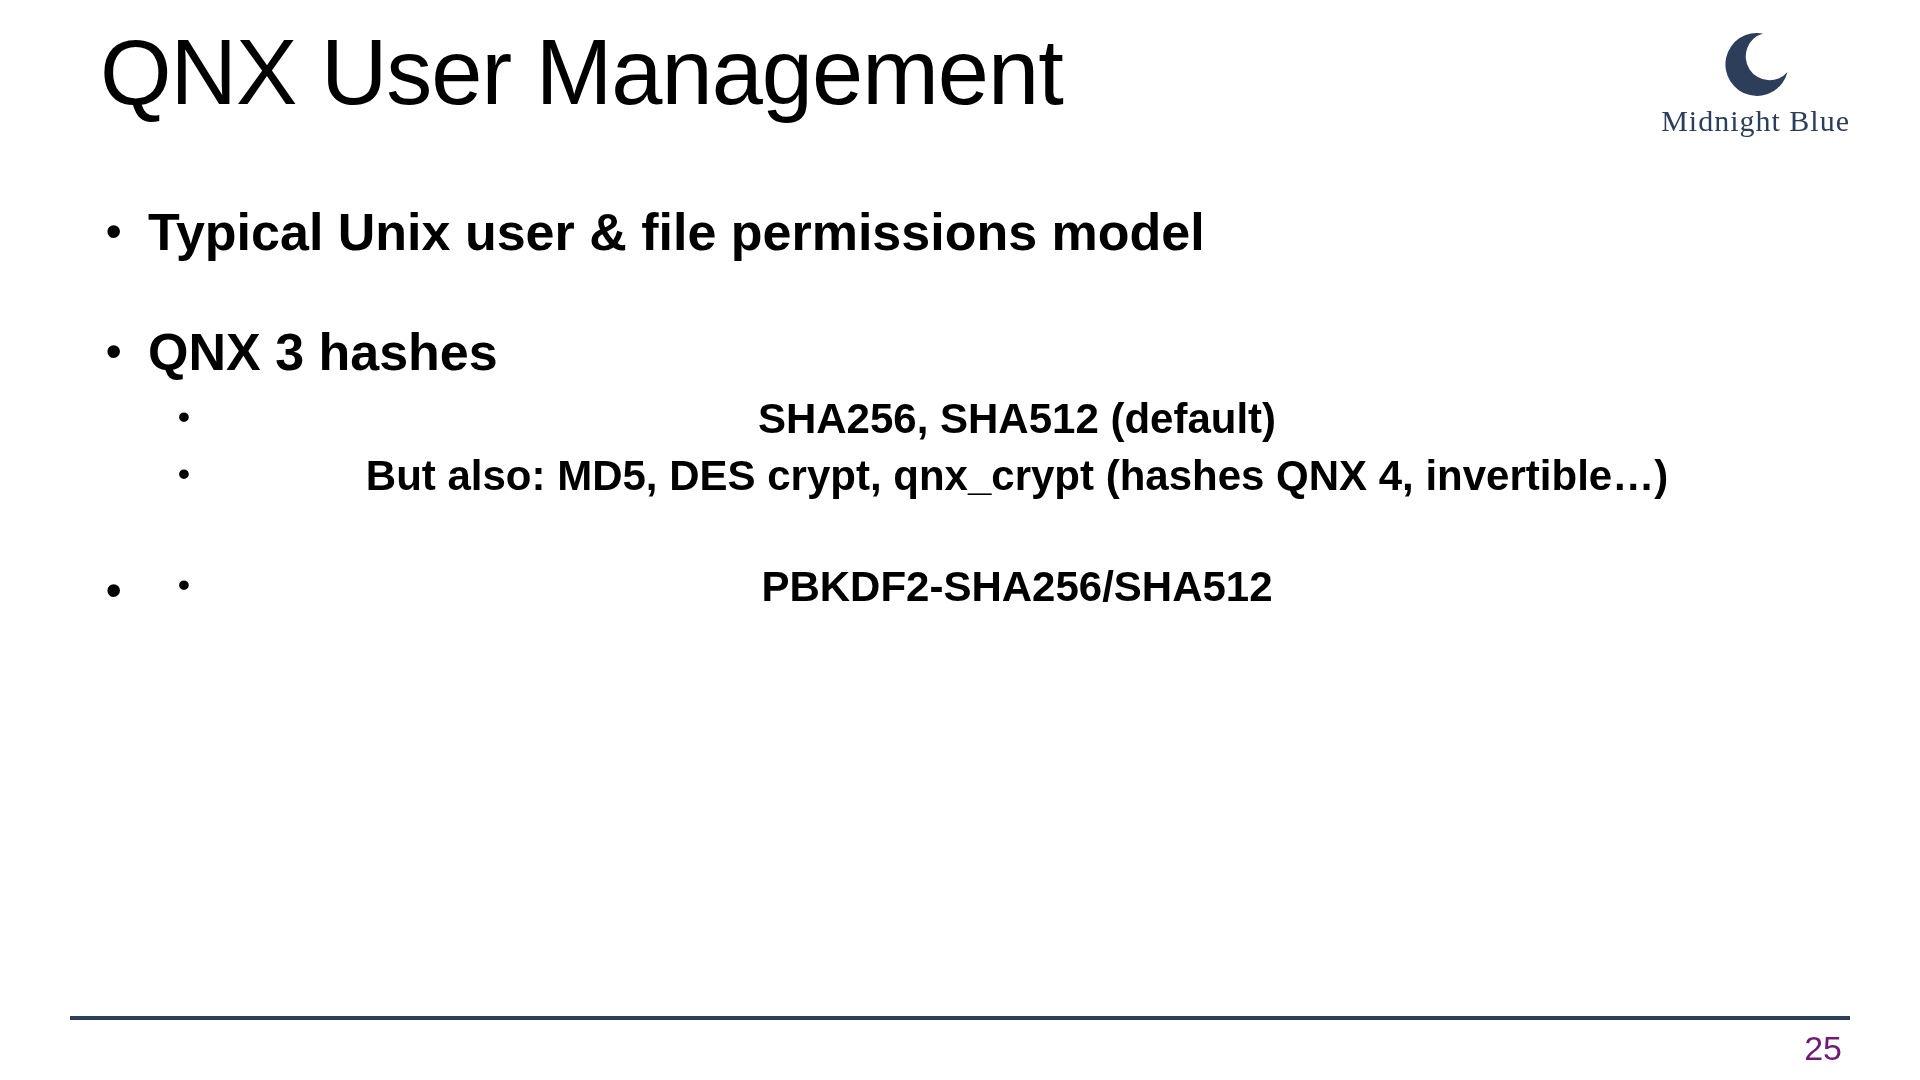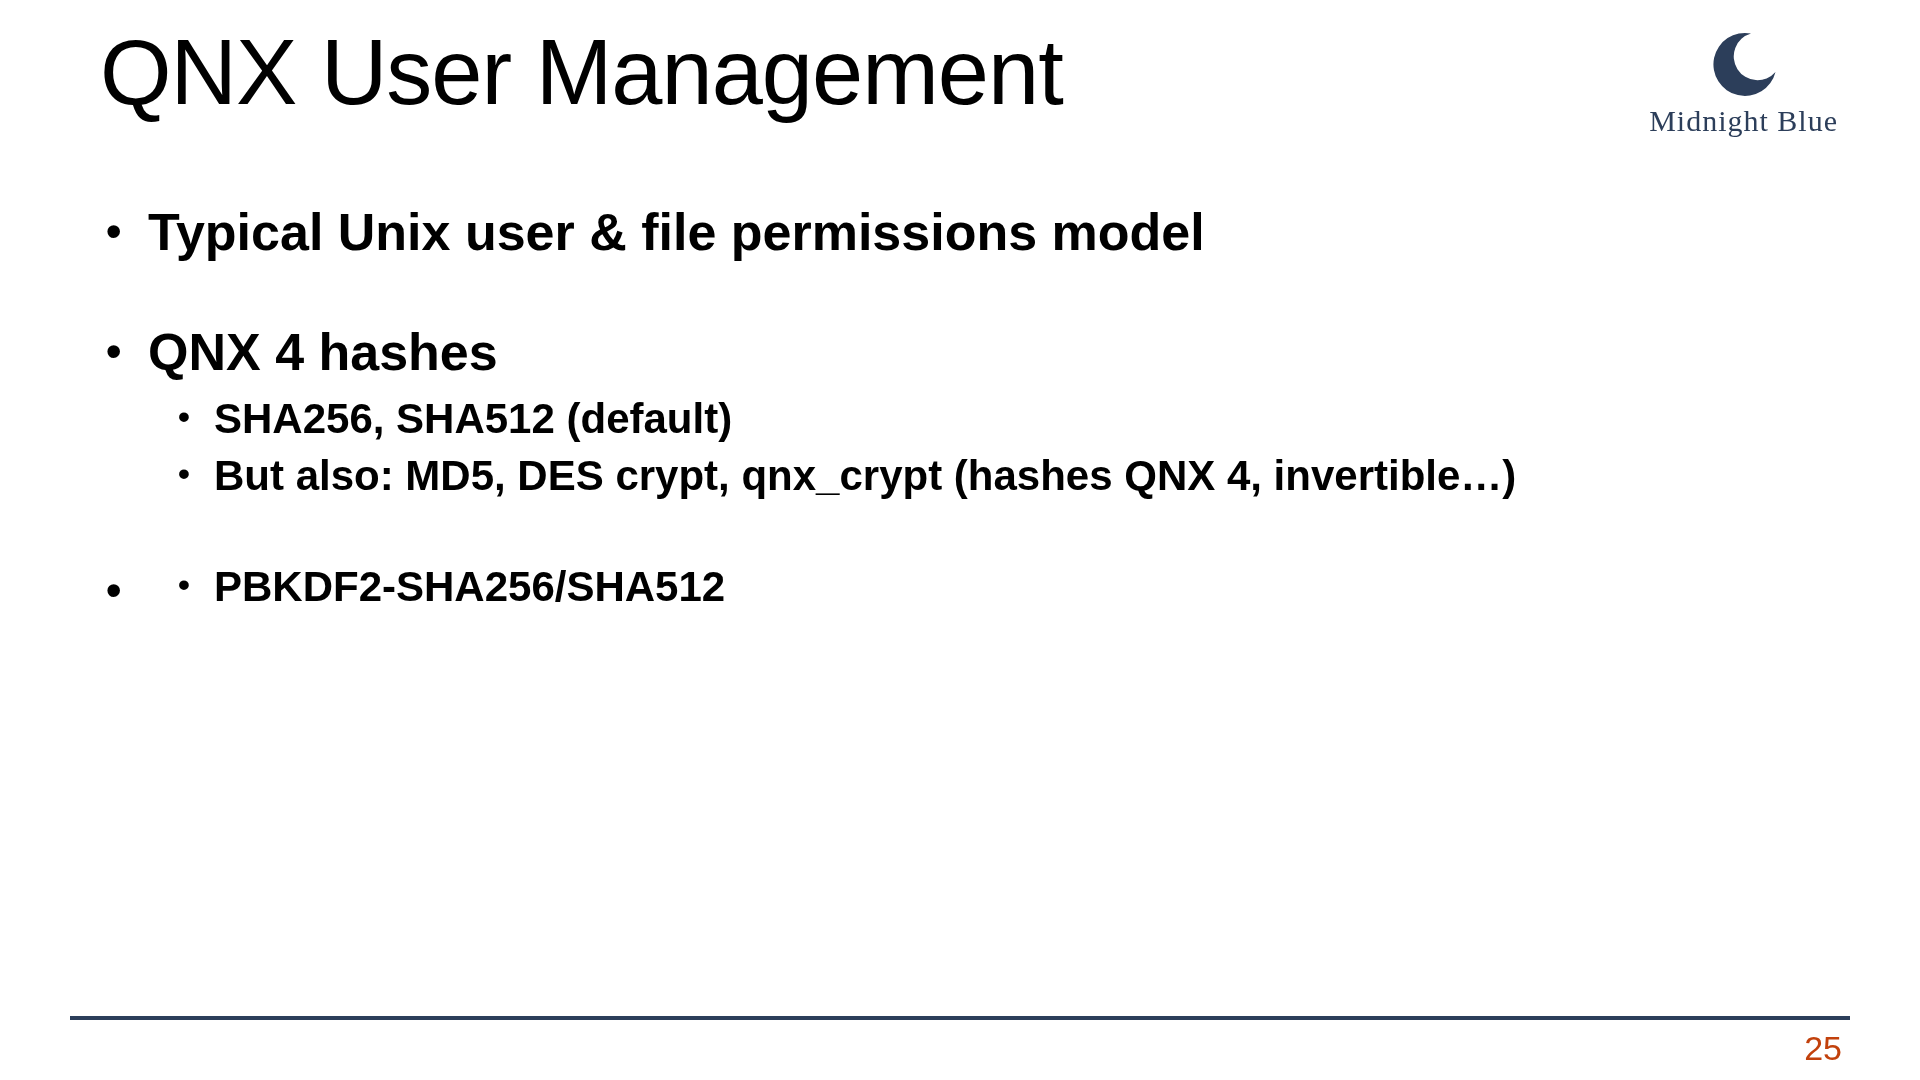--- a/index.html
+++ b/index.html
@@ -23,21 +23,21 @@
     position: absolute;
     top: 20px;
     left: 100px;
     font-size: 92px;
     font-weight: 400;
     letter-spacing: -1px;
   }
   .logo {
     position: absolute;
     top: 30px;
-    right: 82px;
+    right: 70px;
     text-align: center;
   }
   .logo svg {
     display: block;
     margin: 0 auto 4px auto;
   }
   .logo-text {
     font-family: Georgia, "Times New Roman", serif;
     font-size: 30px;
     color: #2c3e5a;
@@ -74,20 +74,21 @@
   ul.level2 {
     list-style: none;
     padding: 0;
     margin: 6px 0 0 24px;
   }
   ul.level2 > li {
     font-size: 42px;
     line-height: 1.35;
     position: relative;
     padding-left: 42px;
+    text-align: center;
   }
   ul.level2 > li::before {
     content: "•";
     position: absolute;
     left: 6px;
     top: 0;
     font-size: 34px;
     line-height: 1.5;
   }
   .footer-rule {
@@ -95,21 +96,21 @@
     left: 70px;
     right: 70px;
     bottom: 60px;
     border-top: 4px solid #2c3e5a;
   }
   .page-number {
     position: absolute;
     right: 78px;
     bottom: 12px;
     font-size: 34px;
-    color: #c2410c;
+    color: #701a75;
   }
 </style>
 </head>
 <body>
 
 <div class="slide">
 
   <div class="title">QNX User Management</div>
 
   <div class="logo">
@@ -118,21 +119,21 @@
     </svg>
     <div class="logo-text">Midnight Blue</div>
   </div>
 
   <div class="content">
     <ul class="level1">
       <li>
         <span>Typical Unix user &amp; file permissions model</span>
       </li>
       <li>
-        <span>QNX 4 hashes</span>
+        <span>QNX 3 hashes</span>
         <ul class="level2">
           <li>
             <span>SHA256, SHA512 (default)</span>
           </li>
           <li>
             <span>But also: MD5, DES crypt, qnx_crypt (hashes QNX 4, invertible…)</span>
           </li>
         </ul>
       </li>
       <li>

